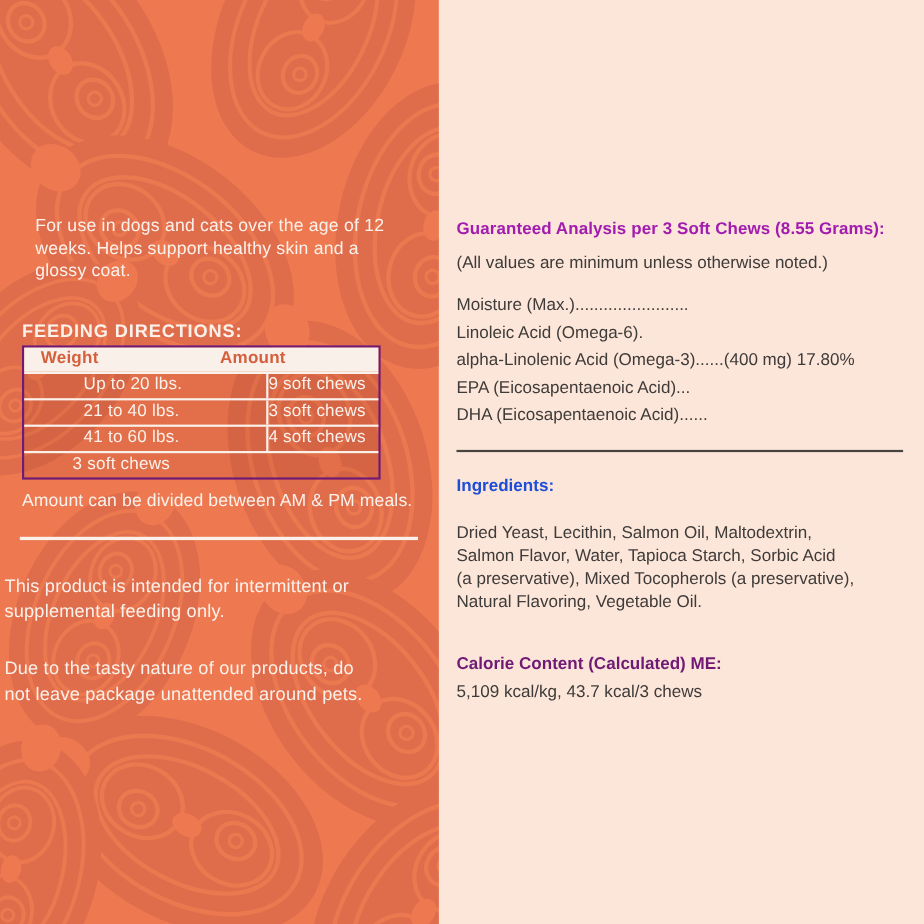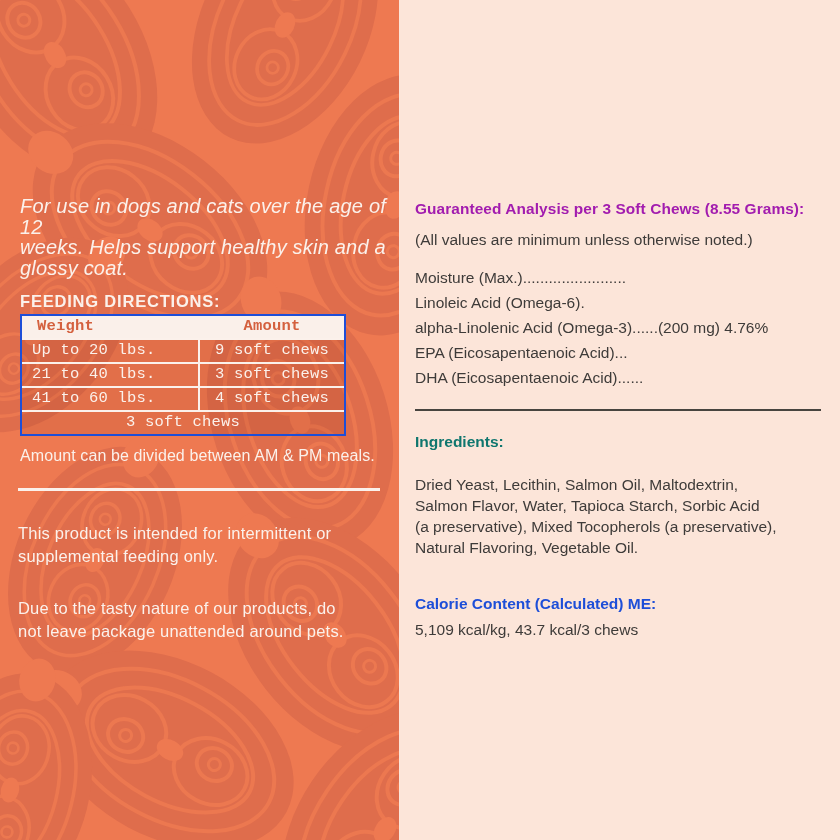--- a/index.html
+++ b/index.html
@@ -14,53 +14,52 @@
 
   
   .panel-left {
     position:absolute; left:0; top:0; width:399px; height:840px;
     background:#EE7951; overflow:hidden;
   }
   .pattern-svg { position:absolute; left:0; top:0; opacity:0.9; }
   .left-content { position:absolute; left:0; top:0; width:399px; height:840px; color:#FBF1EB; }
 
   .intro {
-    position:absolute; left:20px; top:196px; width:372px;
-    font-size:20px; line-height:20.5px; letter-spacing:0.2px;
+    position:absolute; left:32px; top:196px; width:372px;
+    font-size:16px; line-height:20.5px; letter-spacing:0.2px;
     white-space:pre-line;
-    font-style:italic;
   }
   .feed-head {
     position:absolute; left:20px; top:292px;
     font-size:16.5px; font-weight:bold; letter-spacing:0.8px;
   }
   .ftable {
     position:absolute; left:20px; top:314px; width:326px;
-    border:2px solid #1d4ed8; font-size:15.5px; letter-spacing:0.2px;font-family:Liberation Mono, monospace;
+    border:2px solid #701a75; font-size:15.5px; letter-spacing:0.2px;
   }
   .frow { display:flex; }
-  .frow + .frow { border-top:2px solid #FBF1EB; }
+  .frow + .frow { border-top:2px solid #FBF1EB;padding-left:44px; }
   .frow.fhead { background:#FAF0EA; color:#D4603E; font-weight:bold; }
   .frow:not(.fhead) { background:rgba(140,40,20,0.12); }
   .fcell { padding:1px 0 3px 10px; }
   .fcell.wcol { width:178px; }
   .frow:not(.fhead) .fcell.wcol { border-right:2px solid #FBF1EB; }
-  .fcell.acol { flex:1; text-align:center; padding-left:0; }
+  .fcell.acol { flex:1; padding-left:0; }
   .fhead .fcell.wcol { padding-left:15px; }
 
   .split-note {
     position:absolute; left:20px; top:447px; width:372px;
     font-size:16px; letter-spacing:0.1px;
   }
   .rule {
     position:absolute; left:18px; top:488px; width:362px; height:3px;
     background:#FBF1EB;
   }
   .note {
-    position:absolute; left:18px; width:376px;
+    position:absolute; left:4px; width:376px;
     font-size:16.5px; line-height:22.5px; letter-spacing:0.2px;
     white-space:pre-line;
   }
   .note1 { top:522px; }
   .note2 { top:597px; }
 
   
   .panel-right {
     position:absolute; left:399px; top:0; width:441px; height:840px;
     background:#FCE5D9; color:#3E3B39;
@@ -71,29 +70,29 @@
   }
   .ga-note { position:absolute; left:16px; top:231px; width:420px; font-size:15.5px; }
   .ga-lines { position:absolute; left:16px; top:265px; width:420px; font-size:15.5px; }
   .ga-line { line-height:25px; }
   .sep {
     position:absolute; left:16px; top:409px; width:406px; height:2px;
     background:#47443F;
   }
   .ing-head {
     position:absolute; left:16px; top:433px;
-    font-size:15.5px; font-weight:bold; color:#0f766e;text-align:right;
+    font-size:15.5px; font-weight:bold; color:#1d4ed8;text-align:right;
   }
   .ing-body {
     position:absolute; left:16px; top:474px; width:420px;
     font-size:15.5px; line-height:21px; white-space:pre-line;
   }
   .cal-head {
     position:absolute; left:16px; top:595px;
-    font-size:15.5px; font-weight:bold; color:#1d4ed8;
+    font-size:15.5px; font-weight:bold; color:#701a75;
   }
   .cal-val { position:absolute; left:16px; top:621px; font-size:15.5px;text-align:right; }
 </style>
 </head>
 <body>
 
 <div class="stage">
 
   <div class="panel-left">
 
@@ -171,21 +170,21 @@
 
   <div class="panel-right">
 
     <div class="ga-head">Guaranteed Analysis per 3 Soft Chews (8.55 Grams):</div>
 
     <div class="ga-note">(All values are minimum unless otherwise noted.)</div>
 
     <div class="ga-lines">
       <div class="ga-line">Moisture (Max.)........................</div>
       <div class="ga-line">Linoleic Acid (Omega-6).</div>
-      <div class="ga-line">alpha-Linolenic Acid (Omega-3)......(200 mg) 4.76%</div>
+      <div class="ga-line">alpha-Linolenic Acid (Omega-3)......(400 mg) 17.80%</div>
       <div class="ga-line">EPA (Eicosapentaenoic Acid)...</div>
       <div class="ga-line">DHA (Eicosapentaenoic Acid)......</div>
     </div>
 
     <div class="sep"></div>
 
     <div class="ing-head">Ingredients:</div>
 
     <div class="ing-body">Dried Yeast, Lecithin, Salmon Oil, Maltodextrin,
 Salmon Flavor, Water, Tapioca Starch, Sorbic Acid

